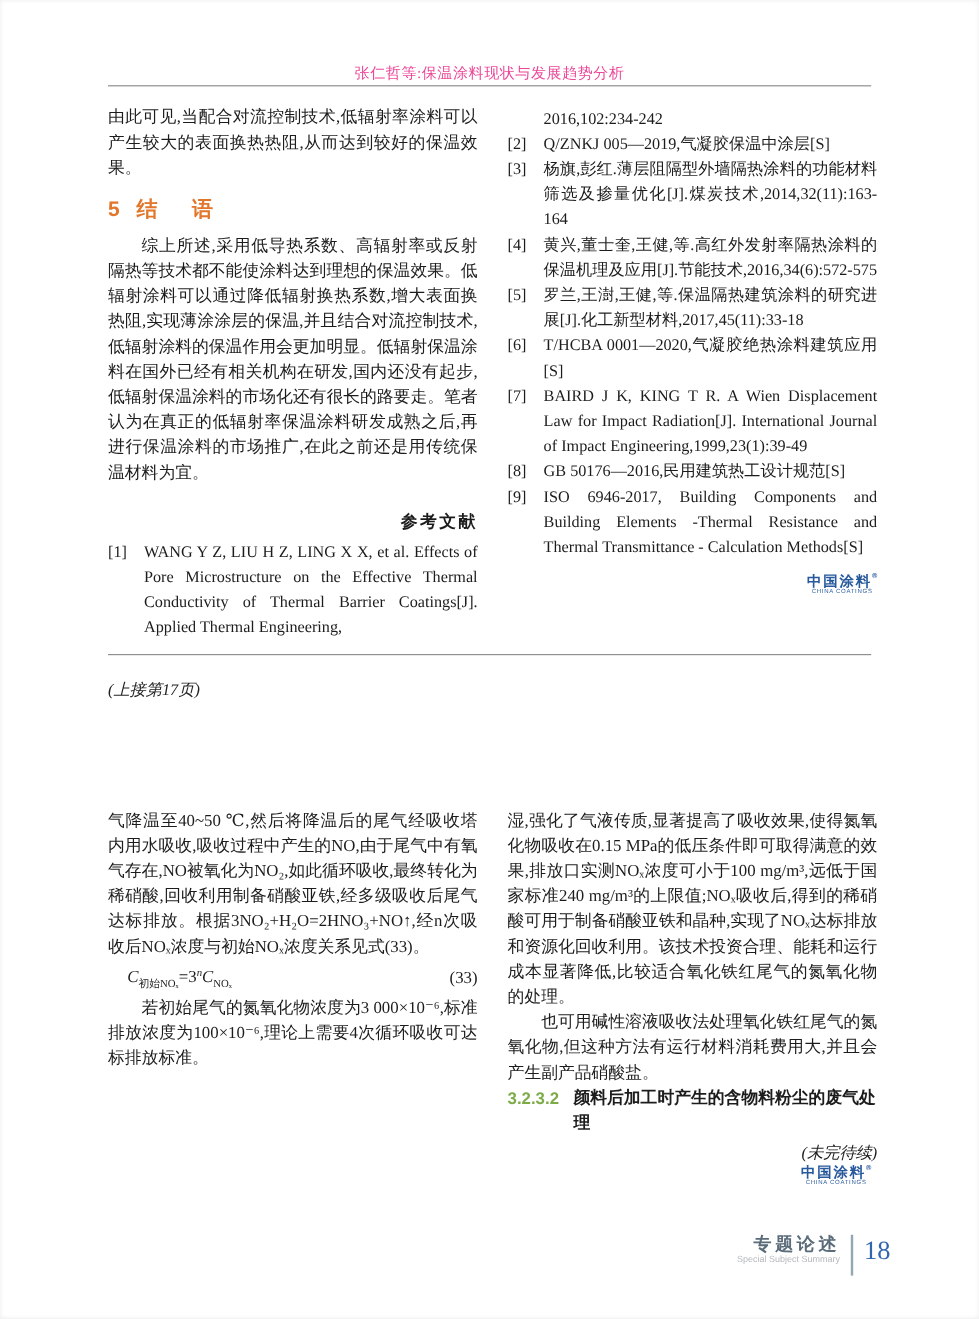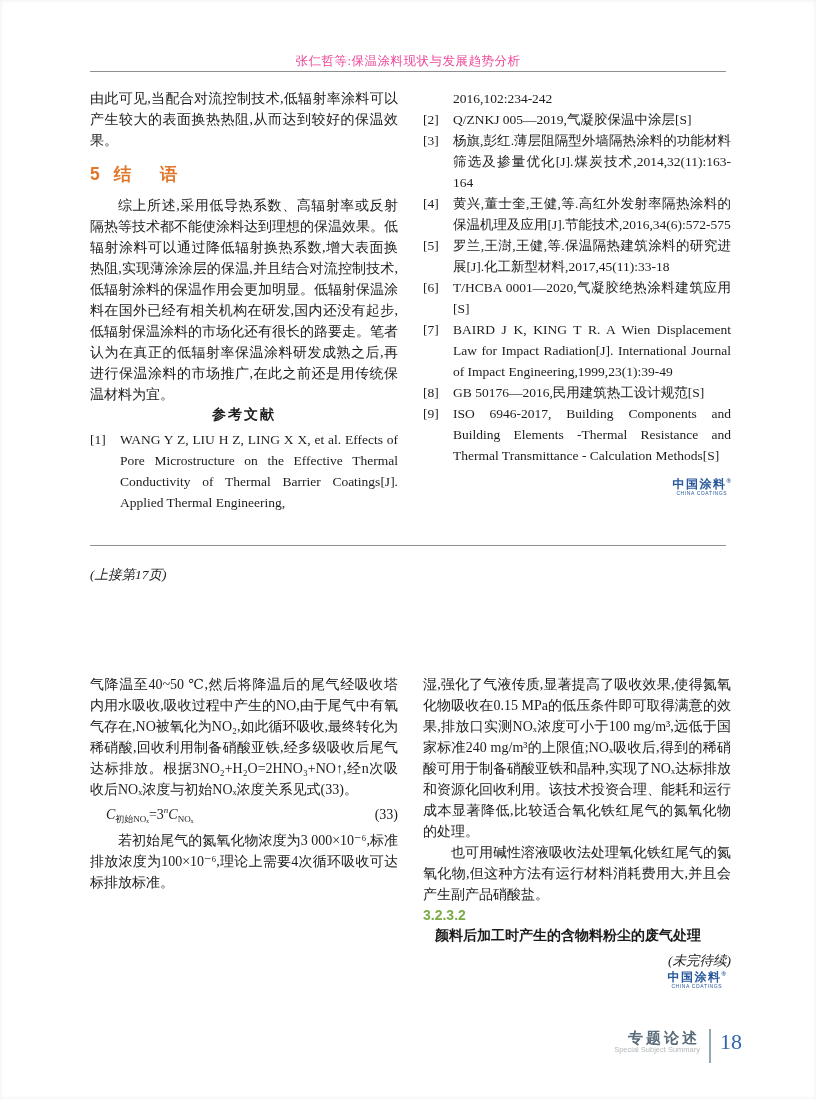--- a/index.html
+++ b/index.html
@@ -24,21 +24,21 @@
   p.body{margin:0;font-size:14px;line-height:21px;text-align:justify;text-justify:inter-ideograph;}
   .indent{text-indent:2em;}
   
   .sec-heading{
     margin:11px 0 9px;font-family:"Liberation Sans","DejaVu Sans",sans-serif;
     font-weight:bold;color:#e2762a;font-size:17.5px;line-height:24px;
   }
   .sec-heading .sec-title{margin-left:14px;letter-spacing:12px;}
   
   .ref-heading{
-    margin:1px 0 5px;text-align:center;font-weight:bold;font-size:14px;
+    margin:21px 0 5px;text-align:right;font-weight:bold;font-size:14px;
     font-family:"Liberation Sans","DejaVu Sans",sans-serif;letter-spacing:2px;
   }
   .ref{display:flex;font-size:13.5px;line-height:21px;}
   .ref-label{width:30px;flex:none;}
   .ref-text{flex:1;text-align:justify;}
   .ref-cont{padding-left:30px;font-size:13.5px;line-height:21px;}
   
   .logo-wrap{text-align:right;margin-top:12px;}
   .logo{display:inline-block;text-align:center;line-height:1.1;}
   .logo-cn{color:#27599c;font-weight:bold;font-size:12px;letter-spacing:1.5px;
@@ -50,24 +50,24 @@
   
   .cont-note{position:absolute;top:566px;left:90px;font-size:13.5px;font-style:italic;color:#222;}
   .end-note{text-align:right;font-style:italic;font-size:13.5px;line-height:24px;margin:2px 0 0;}
   
   .formula-row{display:flex;justify-content:space-between;align-items:baseline;
     padding-left:16px;font-size:14px;line-height:21px;}
   .it{font-style:italic;}
   .formula sub{font-size:9px;}
   .formula sup{font-size:9px;}
   
-  .subsec{font-size:14px;line-height:21px;margin:0;display:flex;flex-direction:column;}
+  .subsec{font-size:14px;line-height:21px;margin:0;display:flex;}
   .subsec-num{color:#7cab48;font-family:"Liberation Sans","DejaVu Sans",sans-serif;
     font-weight:bold;flex:none;}
-  .subsec-title{font-family:Liberation Mono, monospace;
+  .subsec-title{font-family:Liberation Serif, serif;
     font-weight:600;margin-left:12px;}
   
   .footer{position:absolute;top:1029px;right:74px;display:flex;gap:9px;}
   .footer-labels{text-align:right;line-height:1.15;}
   .footer-cn{font-family:"Liberation Sans","DejaVu Sans",sans-serif;font-weight:bold;
     font-size:15px;color:#5a6b7a;letter-spacing:3px;}
   .footer-en{font-size:7.5px;color:#b4b9bd;font-family:"Liberation Sans","DejaVu Sans",sans-serif;}
   .footer-bar{width:2px;height:34px;background:#93a7b4;}
   .footer-num{font-size:22px;color:#2f66ad;}
 </style>

